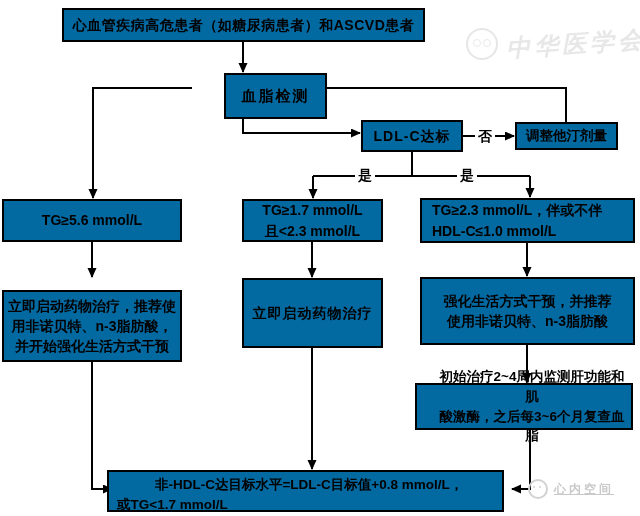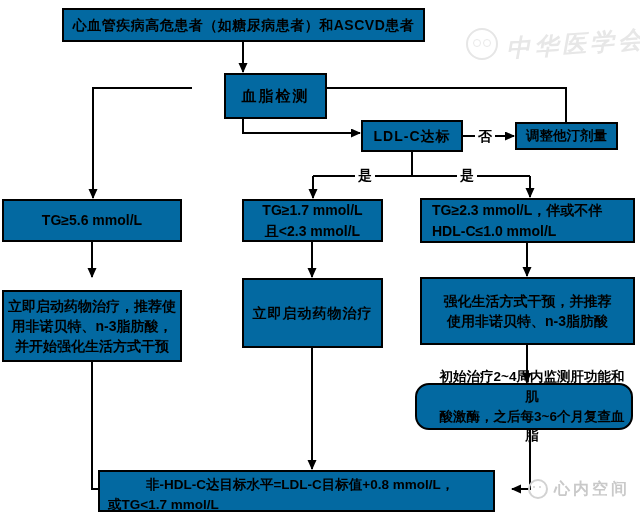--- a/index.html
+++ b/index.html
@@ -31,23 +31,23 @@
   .n-patients{left:62px;top:8px;width:363px;height:34px;letter-spacing:0.5px;}
   .n-lipid{left:192px;top:73px;width:103px;height:46px;font-size:15px;letter-spacing:2px;margin-left:32px;}
   .n-ldl{left:361px;top:120px;width:102px;height:32px;letter-spacing:1px;}
   .n-statin{left:515px;top:122px;width:103px;height:28px;font-size:13.5px;}
   .n-tg56{left:2px;top:199px;width:180px;height:43px;}
   .n-tg17{left:242px;top:199px;width:141px;height:43px;}
   .n-tg23{left:420px;top:198px;width:215px;height:45px;padding-left:10px;}
   .n-drug{left:2px;top:278px;width:180px;height:72px;margin-top:12px;}
   .n-lifemid{left:242px;top:278px;width:141px;height:70px;letter-spacing:1px;}
   .n-liferight{left:420px;top:277px;width:215px;height:68px;}
-  .n-monitor{left:415px;top:383px;width:218px;height:47px;font-size:13.5px;padding-left:16px;border-radius:14px;}
+  .n-monitor{left:415px;top:383px;width:218px;height:47px;font-size:13.5px;padding-left:16px;}
   .n-nonhdl{
-    left:98px;top:470px;width:397px;height:42px;
+    left:107px;top:470px;width:397px;height:42px;
     display:block;padding:3px 6px 0 8px;
     text-align:left;text-indent:38px;font-size:13.5px;
   }
   .edge-label{
     position:absolute;
     background:#fff;
     color:#000;
     font-weight:bold;
     font-size:14px;
     padding:0 3px;
@@ -86,22 +86,23 @@
   }
   .wm-bottom .wm-circle{
     width:16px;height:16px;border:2px solid #d2d2d2;border-radius:50%;
     position:relative;flex:0 0 auto;
   }
   .wm-bottom .wm-circle::before{
     content:"";position:absolute;left:3px;top:5px;width:2px;height:2px;
     background:#d2d2d2;border-radius:50%;box-shadow:6px 0 0 #d2d2d2;
   }
   .wm-bottom .wm-text{
-    font-size:16px;font-weight:bold;letter-spacing:3px;white-space:nowrap;
+    font-size:12px;font-weight:bold;letter-spacing:3px;white-space:nowrap;
     color:#c9c9c9;
+    text-decoration:underline;
   }
 </style>
 </head>
 <body>
 
 <div class="canvas">
 
   <svg class="connectors" width="640" height="516" viewBox="0 0 640 516">
     <defs>
       <marker id="ah" markerWidth="12" markerHeight="12" refX="9" refY="4.5" orient="auto" markerUnits="userSpaceOnUse">

